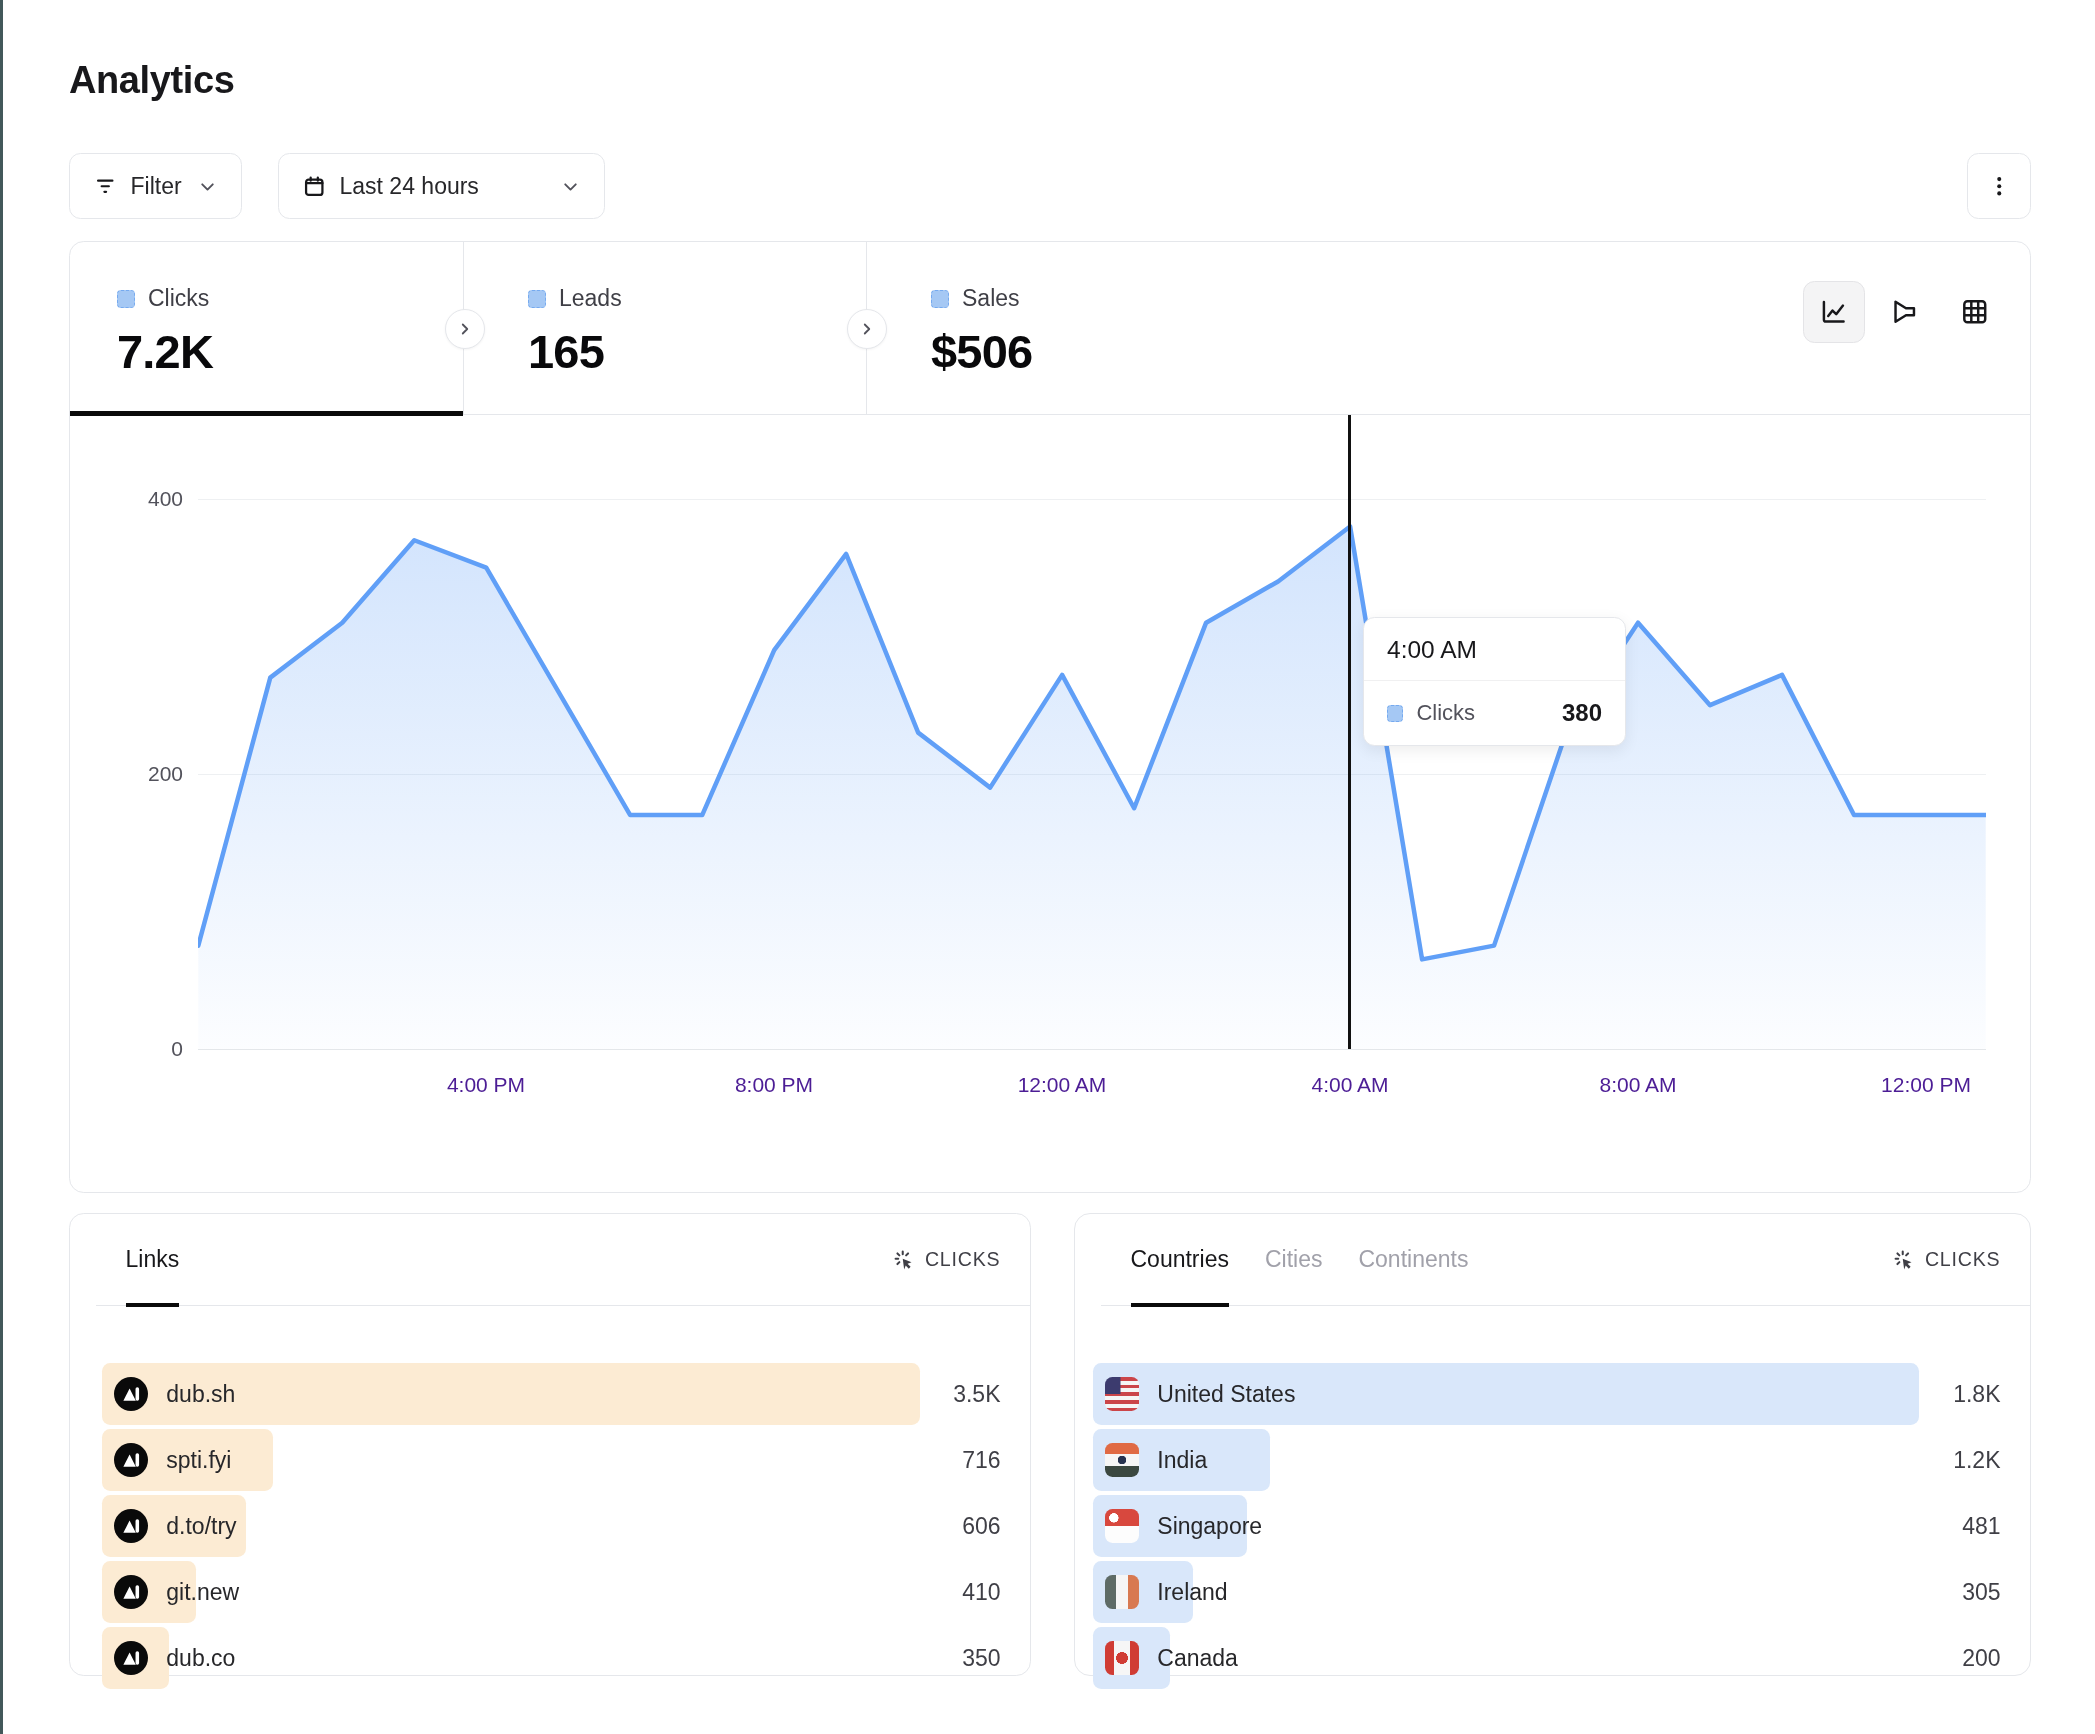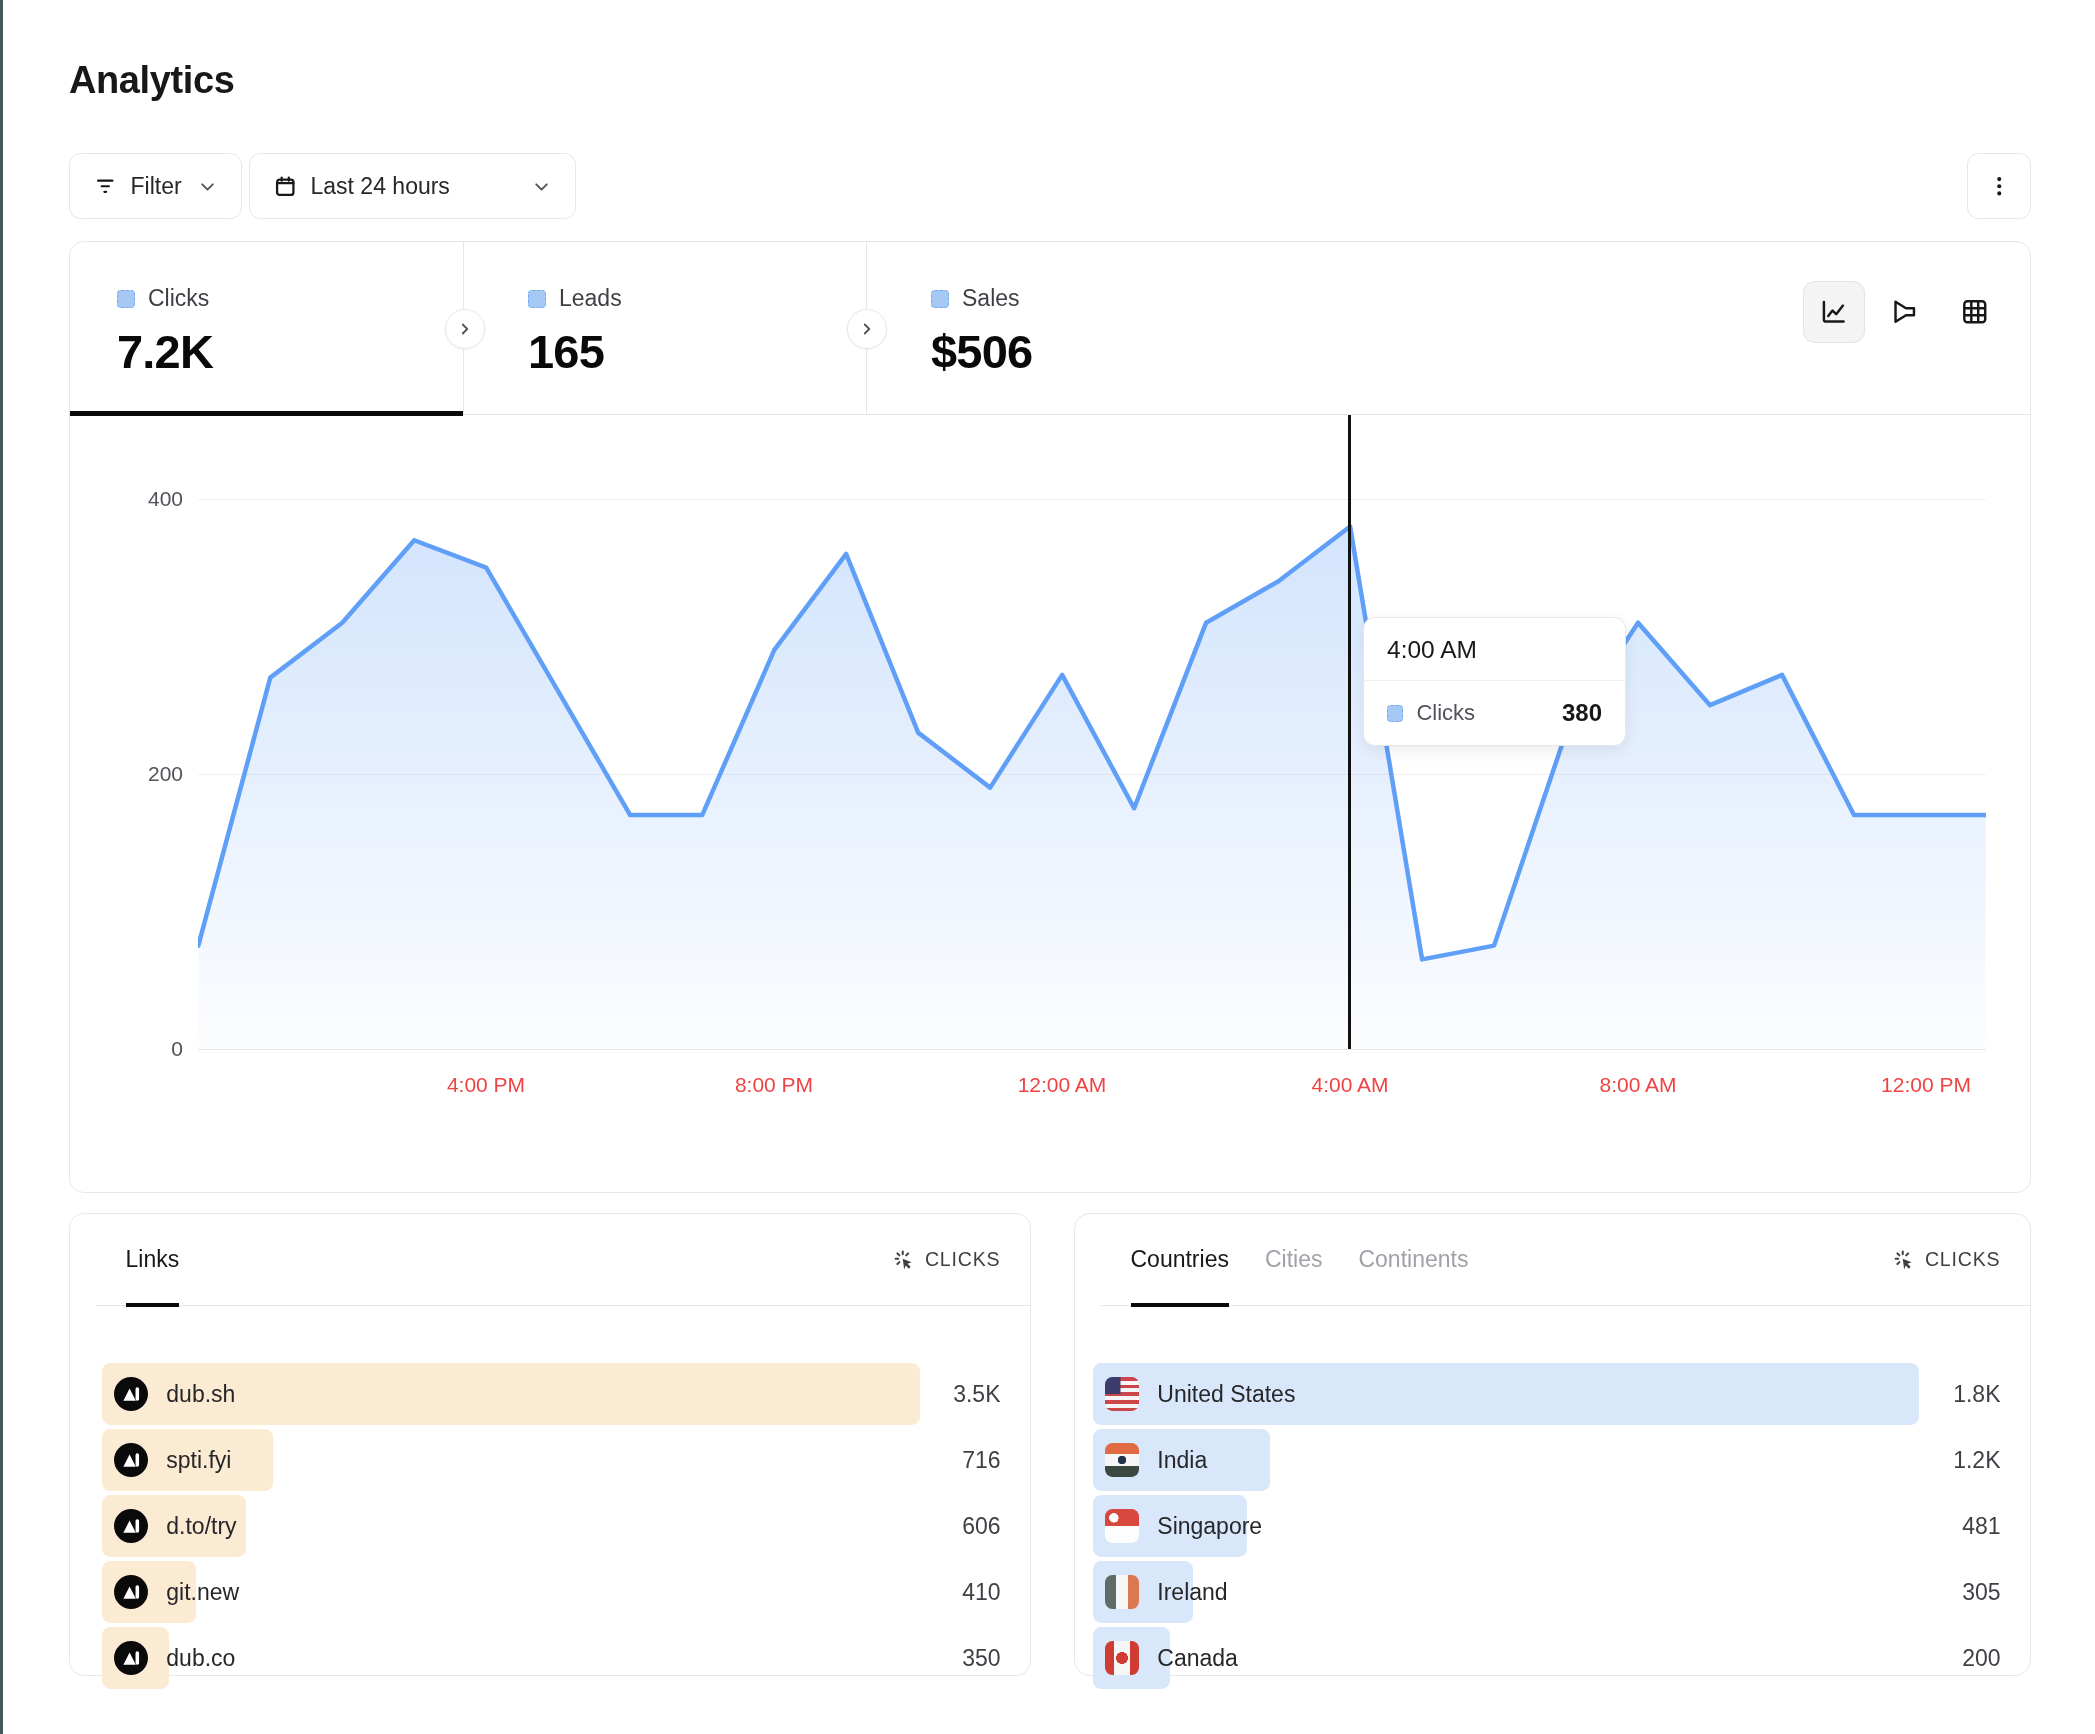--- a/index.html
+++ b/index.html
@@ -8,21 +8,21 @@
   .edge-strip{position:absolute;left:0;top:0;width:3.3px;height:1735px;background:#42585a;}
 
   
   .title{position:absolute;left:69px;top:59px;font-size:38px;font-weight:700;letter-spacing:-0.4px;}
 
   .btn{position:absolute;top:153px;height:66px;box-sizing:border-box;display:flex;align-items:center;
        gap:13px;padding:0 23px;background:#fff;border:1.2px solid #e5e7eb;border-radius:11.5px;
        font-size:23px;color:#27272a;cursor:pointer;}
   .btn svg{flex:none;}
   #filter-btn{left:69px;width:173px;}
-  #date-btn{left:249px;width:327px;}
+  #date-btn{left:278px;width:327px;}
   #kebab-btn{left:1967px;width:64px;justify-content:center;padding:0;}
   .chev-down{margin-left:auto;color:#52525b;}
 
   
   .main-card{position:absolute;left:69px;top:241px;width:1962px;height:952px;box-sizing:border-box;
              border:1.2px solid #e5e7eb;border-radius:14.7px;background:#fff;}
   .stats-row{position:absolute;left:0;top:0;right:0;height:172px;display:flex;
              border-bottom:1.2px solid #e5e7eb;}
   .stat-tab{box-sizing:border-box;padding:43px 0 0 47px;position:relative;cursor:pointer;}
   .stat-tab.t1{width:394px;border-right:1.2px solid #e5e7eb;padding-left:47px;}
@@ -42,21 +42,21 @@
   .chart-toggles{position:absolute;right:24.5px;top:39px;display:flex;gap:8.2px;}
   .toggle{width:62px;height:62px;border-radius:11.5px;display:flex;align-items:center;justify-content:center;
           color:#18181b;cursor:pointer;border:1.2px solid transparent;box-sizing:border-box;}
   .toggle.active{background:#f4f4f5;border-color:#e4e4e7;}
 
   
   .gridline{position:absolute;left:128px;width:1788px;height:1.2px;background:#eef0f2;}
   .gridline.zero{background:#e4e7ea;}
   .y-label{position:absolute;left:0;width:113px;height:26px;line-height:26px;text-align:right;
            font-size:21px;color:#52525b;}
-  .x-label{position:absolute;width:164px;text-align:center;font-size:21px;color:#ef4444;top:831px;}
+  .x-label{position:absolute;width:164px;text-align:center;font-size:21px;color:#4c1d95;top:831px;}
   #plot{position:absolute;left:128px;top:257px;}
   .hover-line{position:absolute;left:1278px;top:173px;width:2.5px;height:634px;background:#111;z-index:3;}
 
   .tooltip{position:absolute;left:1293px;top:375px;width:263px;box-sizing:border-box;background:#fff;
            border:1.2px solid #e5e7eb;border-radius:11.5px;box-shadow:0 4.9px 14.7px rgba(0,0,0,.07);z-index:4;}
   .tooltip-head{padding:18px 23px 16.4px;font-size:24.5px;color:#18181b;border-bottom:1.2px solid #f0f0f1;}
   .tooltip-body{padding:18px 23px;display:flex;align-items:center;gap:13px;}
   .tooltip-body .tt-label{font-size:22px;color:#52525b;}
   .tooltip-body .tt-value{margin-left:auto;font-size:24px;font-weight:700;color:#18181b;}
   .tooltip .legend-sq{width:16.4px;height:16.4px;}

